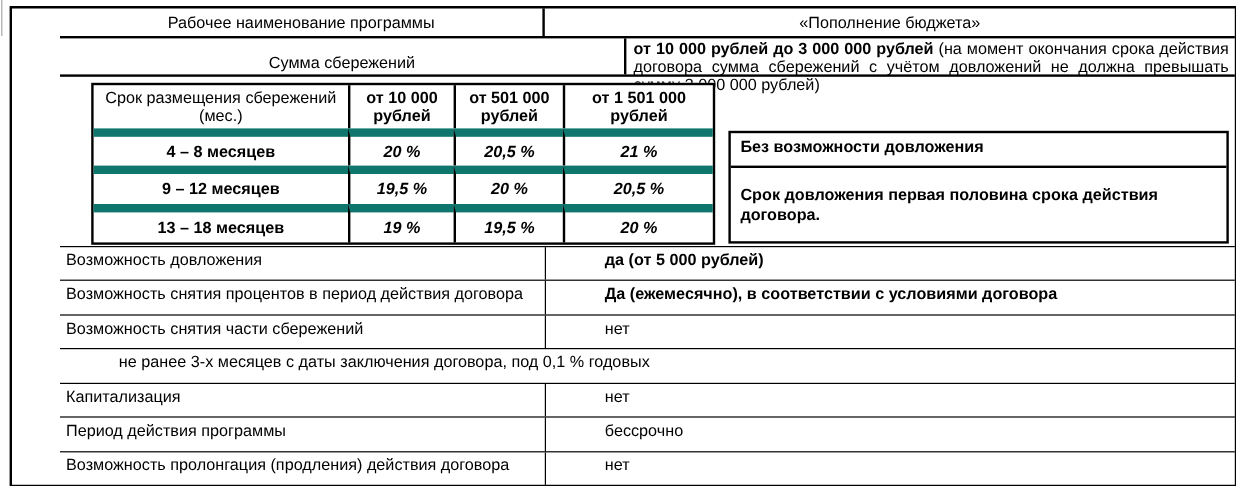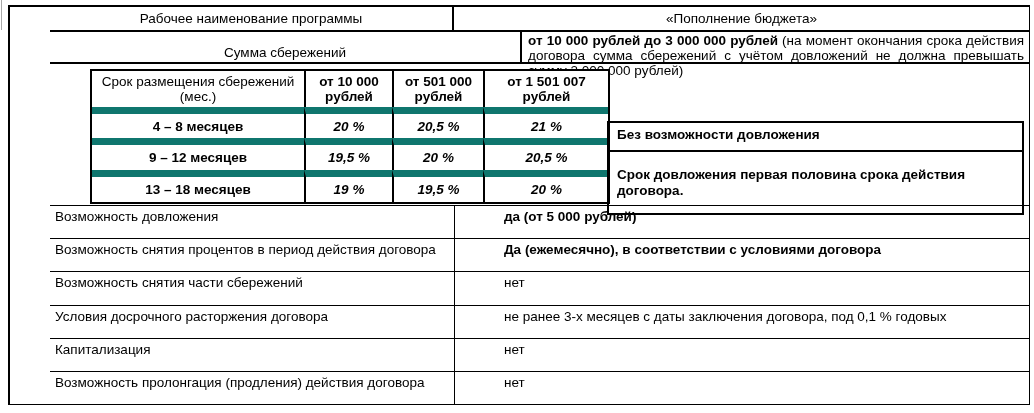--- a/index.html
+++ b/index.html
@@ -24,34 +24,34 @@
 
   .r2 { display:flex; height:32px; box-sizing:border-box; border-bottom:2px solid #000; }
   .r2 .lbl { width:472px; box-sizing:border-box; border-right:2px solid #000;
              display:flex; align-items:flex-end; justify-content:center; padding-bottom:2px; }
   .r2 .val { flex:1; padding:1px 5px 0 6px; text-align:justify; line-height:15px; }
 
   
   .r3 { position:relative; height:141px; box-sizing:border-box; }
 
   .rate-table {
-    position:absolute; left:40px; top:5px;
+    position:absolute; left:26px; top:5px;
     display:grid; grid-template-columns:212px 88px 91px 125px; grid-template-rows:36px 31px 32px 32px;
     border:2px solid #000; background:#fff;
   }
   .rc { box-sizing:border-box; border-left:2px solid #000; border-top:7px solid #0f766e;
         display:flex; align-items:center; justify-content:center; text-align:center; line-height:15px; }
   .rc.fc { border-left:none; }
   .rc.fr { border-top:none; }
   .rc.hdr { font-weight:bold; }
   .rc.term { font-weight:bold; }
   .rc.rate { font-weight:bold; font-style:italic; }
 
   .note-box {
-    position:absolute; left:557px; top:57px; width:417px; height:94px;
+    position:absolute; left:557px; top:45px; width:417px; height:94px;
     box-sizing:border-box; border:2px solid #000; display:flex; flex-direction:column;
   }
   .note1 { height:29px; box-sizing:border-box; border-bottom:2px solid #000;
            font-weight:bold; padding:4px 8px 0 8px; }
   .note2 { flex:1; display:flex; align-items:center; font-weight:bold;
            padding:0 8px; line-height:16px; }
 
   
   .details { flex:1; display:flex; flex-direction:column; border-top:1px solid #000; }
   .drow { flex:1; display:flex; box-sizing:border-box; }
@@ -78,21 +78,21 @@
       <div class="lbl">Сумма сбережений</div>
       <div class="val"><b>от 10 000 рублей до 3 000 000 рублей</b><span> (на момент окончания срока действия договора сумма сбережений с учётом довложений не должна превышать сумму 3 000 000 рублей)</span></div>
     </div>
 
     <div class="r3">
 
       <div class="rate-table">
         <div class="rc fc fr">Срок размещения сбережений (мес.)</div>
         <div class="rc fr hdr">от 10 000 рублей</div>
         <div class="rc fr hdr">от 501 000 рублей</div>
-        <div class="rc fr hdr">от 1 501 007 рублей</div>
+        <div class="rc fr hdr">от 1 501 000 рублей</div>
 
         <div class="rc fc term">4 – 8 месяцев</div>
         <div class="rc rate">20 %</div>
         <div class="rc rate">20,5 %</div>
         <div class="rc rate">21 %</div>
 
         <div class="rc fc term">9 – 12 месяцев</div>
         <div class="rc rate">19,5 %</div>
         <div class="rc rate">20 %</div>
         <div class="rc rate">20,5 %</div>
@@ -116,26 +116,29 @@
       </div>
       <div class="drow">
         <div class="lbl">Возможность снятия процентов в период действия договора</div>
         <div class="val b">Да (ежемесячно), в соответствии с условиями договора</div>
       </div>
       <div class="drow">
         <div class="lbl">Возможность снятия части сбережений</div>
         <div class="val">нет</div>
       </div>
       <div class="drow">
-        <div class="lbl">Условия досрочного расторжения договора</div>
         <div class="val">не ранее 3-х месяцев с даты заключения договора, под 0,1 % годовых</div>
       </div>
       <div class="drow">
         <div class="lbl">Капитализация</div>
         <div class="val">нет</div>
+      </div>
+      <div class="drow">
+        <div class="lbl">Период действия программы</div>
+        <div class="val">бессрочно</div>
       </div>
       <div class="drow">
         <div class="lbl">Возможность пролонгация (продления) действия договора</div>
         <div class="val">нет</div>
       </div>
     </div>
 
   </div>
 </div>
 

